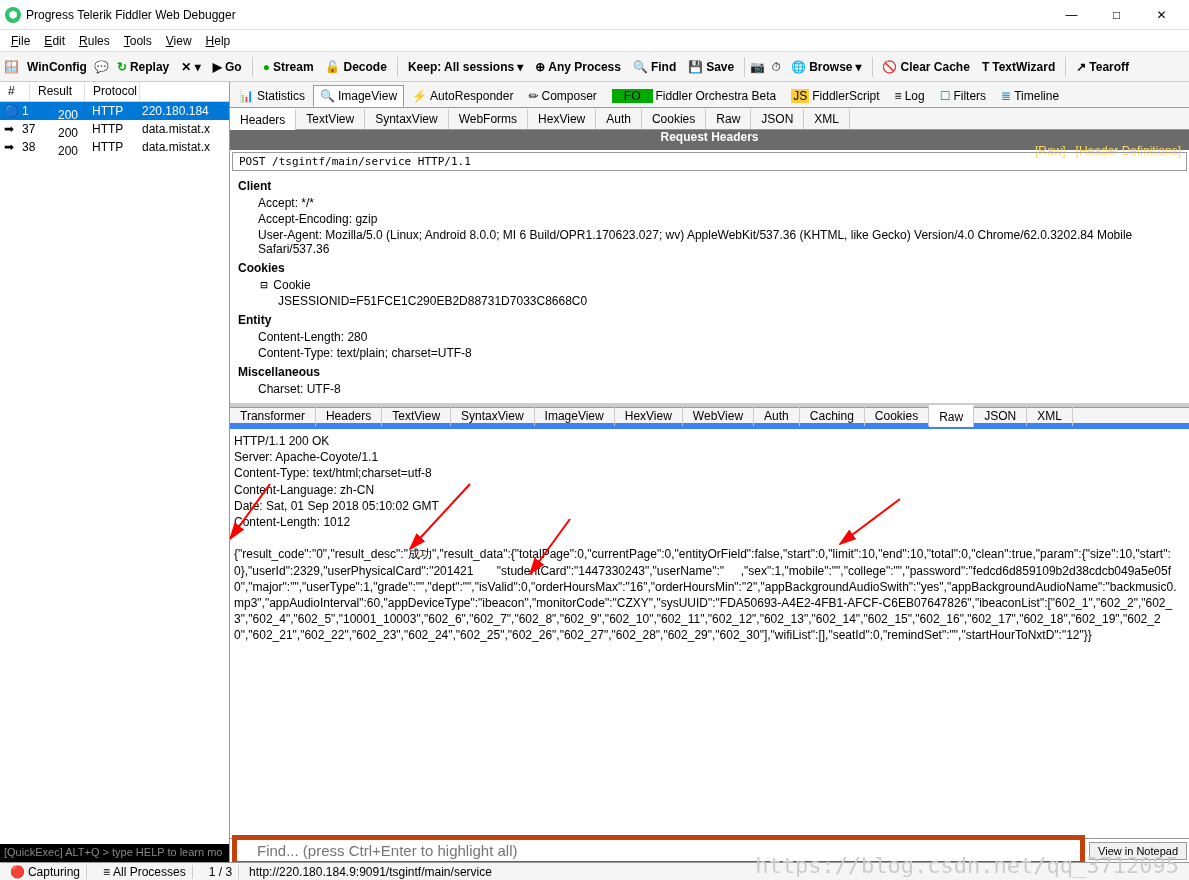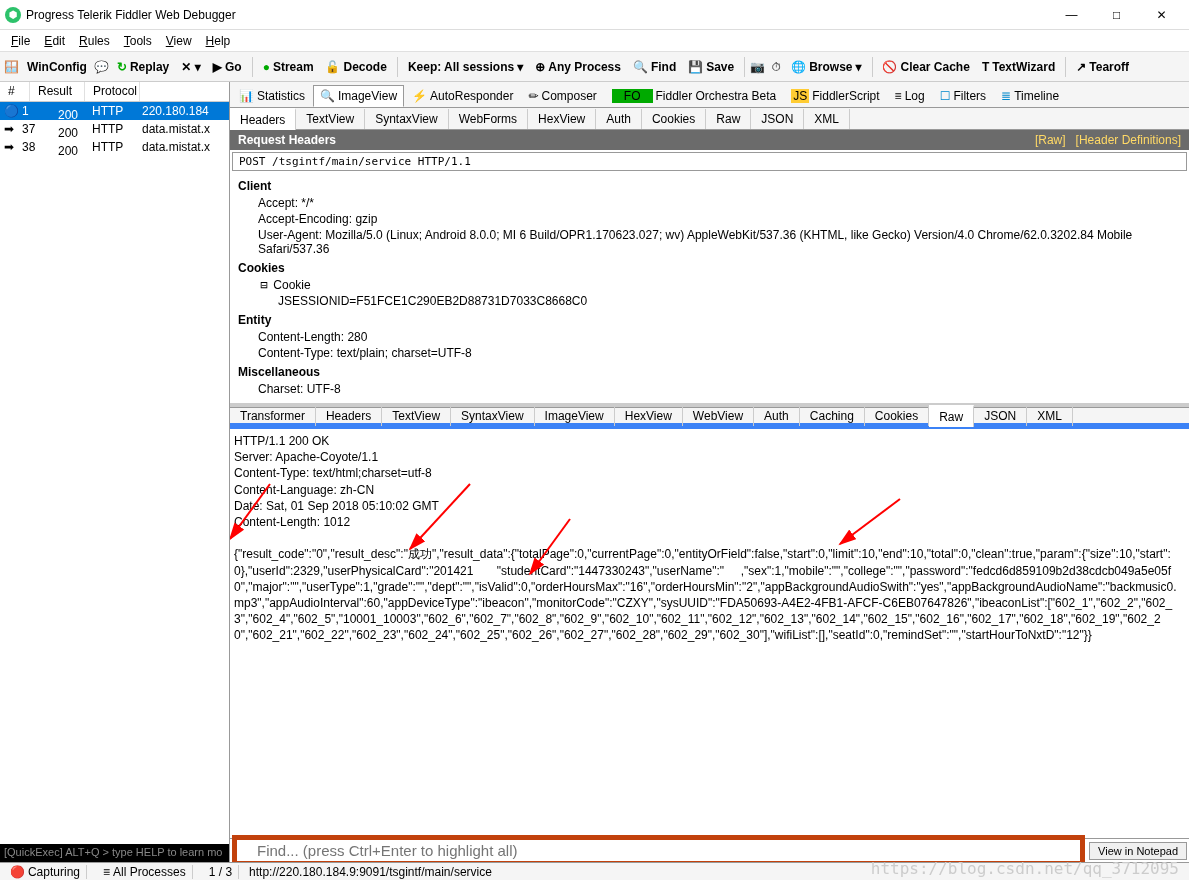--- a/index.html
+++ b/index.html
@@ -29,39 +29,39 @@
 .srow .proto { width:50px; }
 .srow .host { flex:1; }
 .quickexec { height:18px; background:#000; color:#888; font-size:11px; padding:2px 4px; overflow:hidden; }
 .main { flex:1; display:flex; flex-direction:column; background:#fff; overflow:hidden; }
 .tooltabs { height:26px; background:#f5f5f5; display:flex; align-items:center; border-bottom:1px solid #999; gap:1px; padding:2px 2px 0 2px; }
 .ttab { display:flex; align-items:center; gap:3px; padding:3px 6px; background:#f5f5f5; cursor:pointer; border:1px solid transparent; }
 .ttab.active { background:#fff; border:1px solid #999; border-bottom:1px solid #fff; margin-bottom:-1px; }
 .subtabs { height:22px; background:#f5f5f5; display:flex; align-items:center; border-bottom:1px solid #999; }
 .stab { padding:3px 10px; cursor:pointer; border-right:1px solid #ccc; }
 .stab.active { background:#fff; border-top:2px solid #fff; }
-.reqheader-bar { height:20px; background:#6b6b6b; color:#fff; display:flex; align-items:center; padding:0 8px; font-weight:bold; }
+.reqheader-bar { height:20px; background:#6b6b6b; color:#fff; display:flex; align-items:center; padding:0 8px; font-weight:bold;flex-direction:column; }
 .reqheader-bar .links { margin-left:auto; color:#ffd966; font-weight:normal; }
 .reqheader-bar .links span { cursor:pointer; }
 .reqline { border:1px solid #999; margin:2px; padding:2px 6px; font-family:Consolas,monospace; font-size:11px; }
 .headers-pane { padding:4px 8px; overflow:auto; flex:0 0 auto; max-height:230px; }
 .hgroup { margin-bottom:2px; }
 .hgroup .hname { font-weight:bold; padding:2px 0; }
 .hitem { padding:1px 0 1px 20px; }
 .hsub { padding:1px 0 1px 40px; }
 .tree-toggle { display:inline-block; width:12px; text-align:center; font-family:monospace; }
 .splitter { height:4px; background:#ccc; cursor:ns-resize; }
 .resp-tabs { height:22px; background:#f5f5f5; display:flex; align-items:center; border-bottom:6px solid #3b82f6; border-top:1px solid #999; }
 .raw-pane { flex:1; padding:4px; font-family:Consolas,monospace; font-size:11px; line-height:1.35; overflow:auto; word-break:break-all; position:relative; color:#000; }
 .findbar { height:24px; display:flex; align-items:center; border-top:1px solid #999; padding:2px; gap:4px; }
 .findbar input { flex:1; border:5px solid #c2410c; padding:2px 20px; font-size:15px; color:#888; }
 .findbar button { padding:2px 8px; border:1px solid #999; background:#f0f0f0; cursor:pointer; font-size:11px; }
 .statusbar { height:18px; background:#f5f5f5; border-top:1px solid #999; display:flex; align-items:center; padding:0 4px; gap:10px; font-size:11px; }
 .statusbar .sec { padding:0 6px; border-right:1px solid #ccc; display:flex; align-items:center; gap:3px; }
-.watermark { position:absolute; right:10px; bottom:2px; color:#ccc; font-size:16px; font-family:Consolas,monospace; pointer-events:none; }
+.watermark { position:absolute; right:10px; bottom:2px; color:#ccc; font-size:22px; font-family:Consolas,monospace; pointer-events:none; }
 svg.arr { position:absolute; pointer-events:none; }
 </style>
 </head>
 <body>
 
 <div class="titlebar">
   <span class="icon">⬢</span>
   <span class="title">Progress Telerik Fiddler Web Debugger</span>
   <div class="winbtn">—</div>
   <div class="winbtn">□</div>

